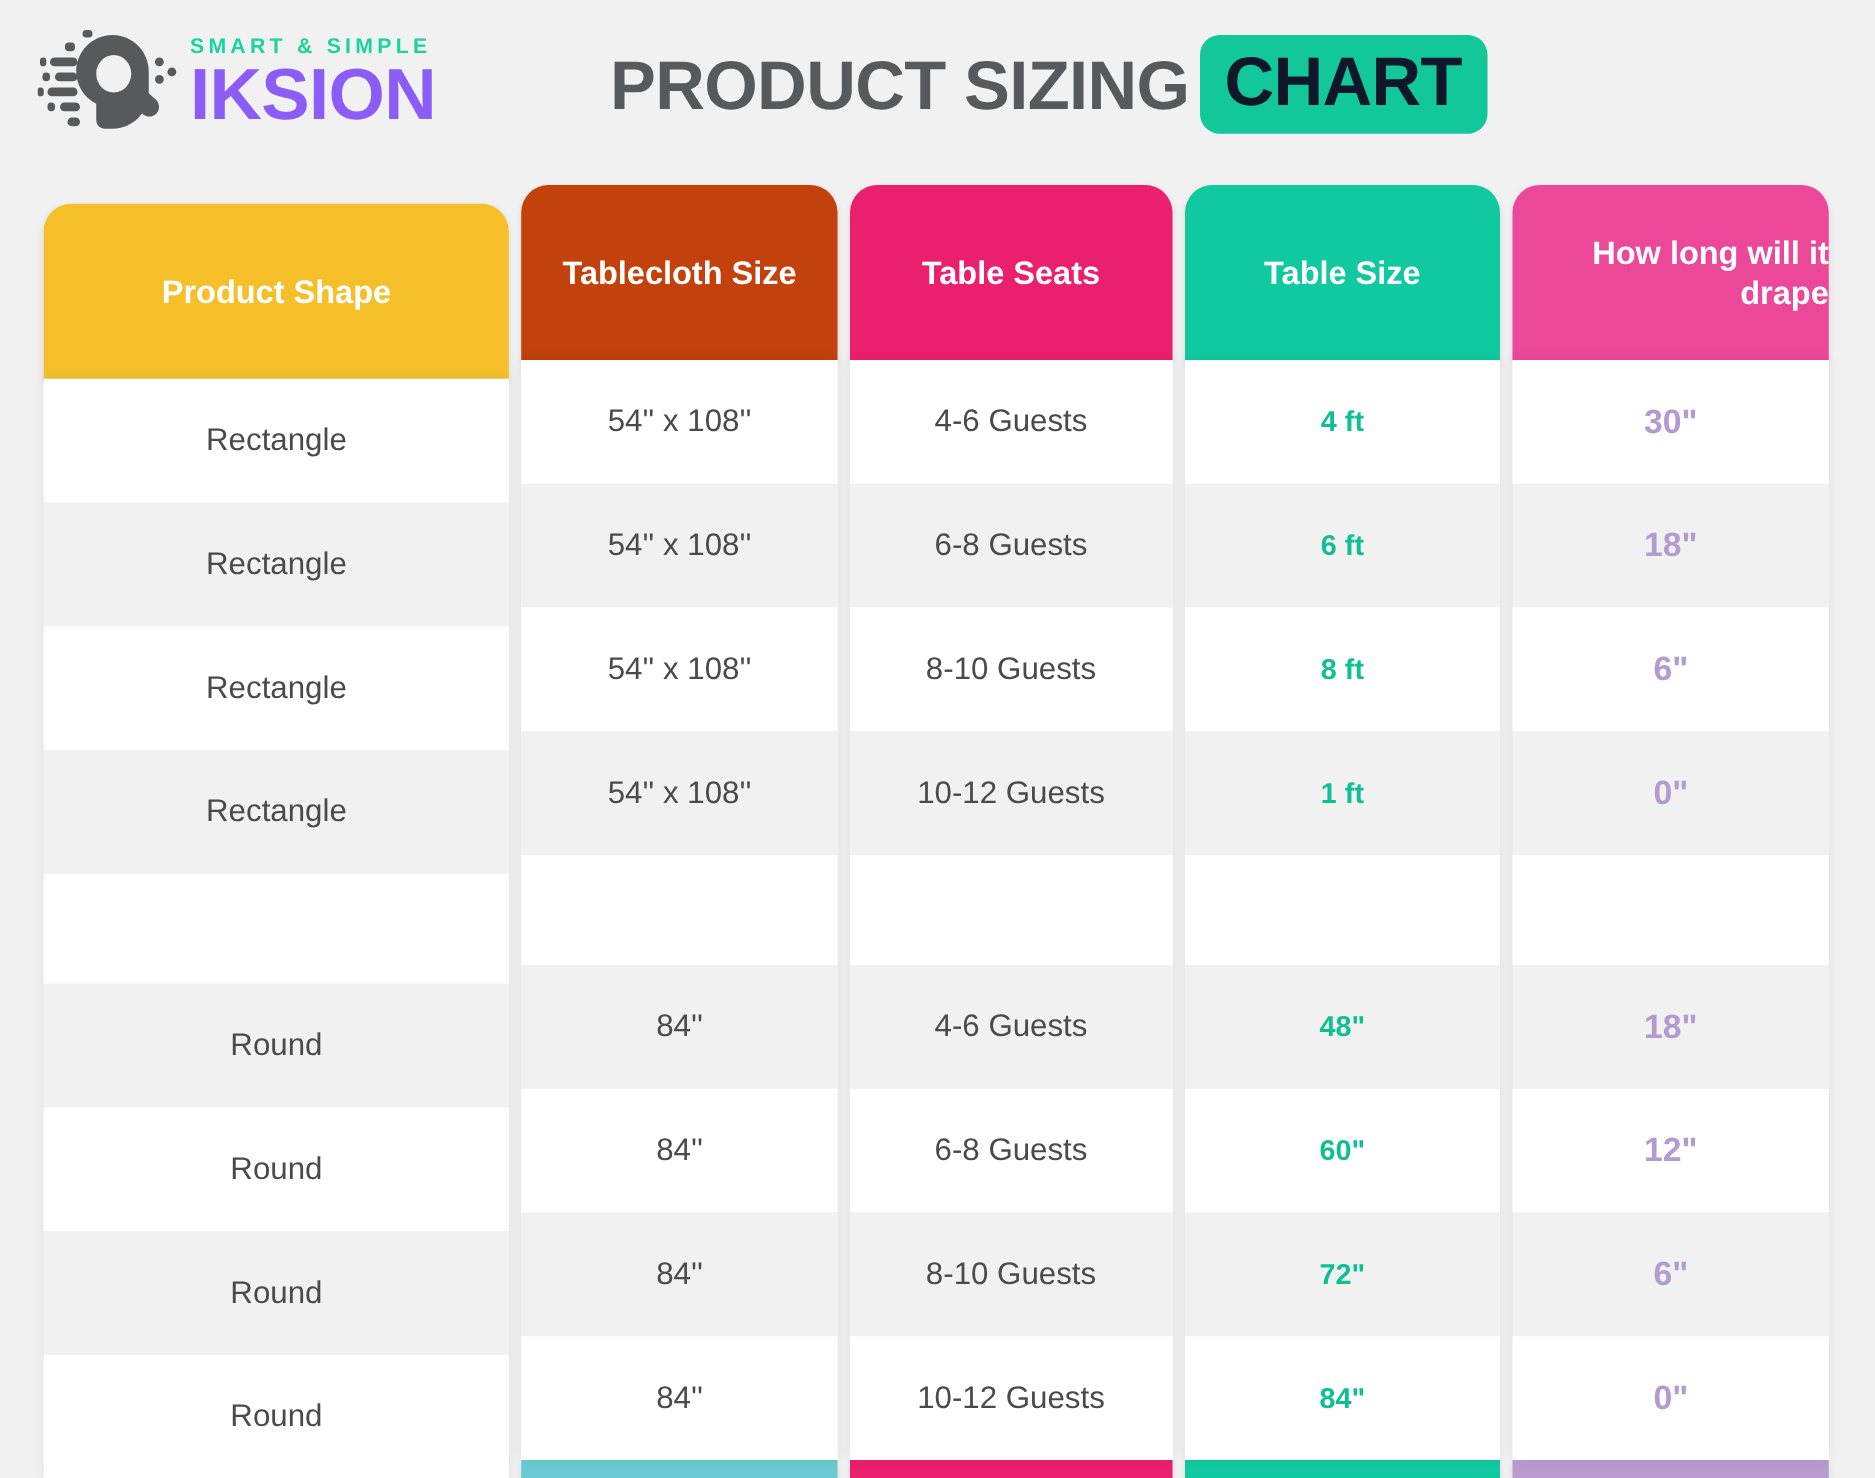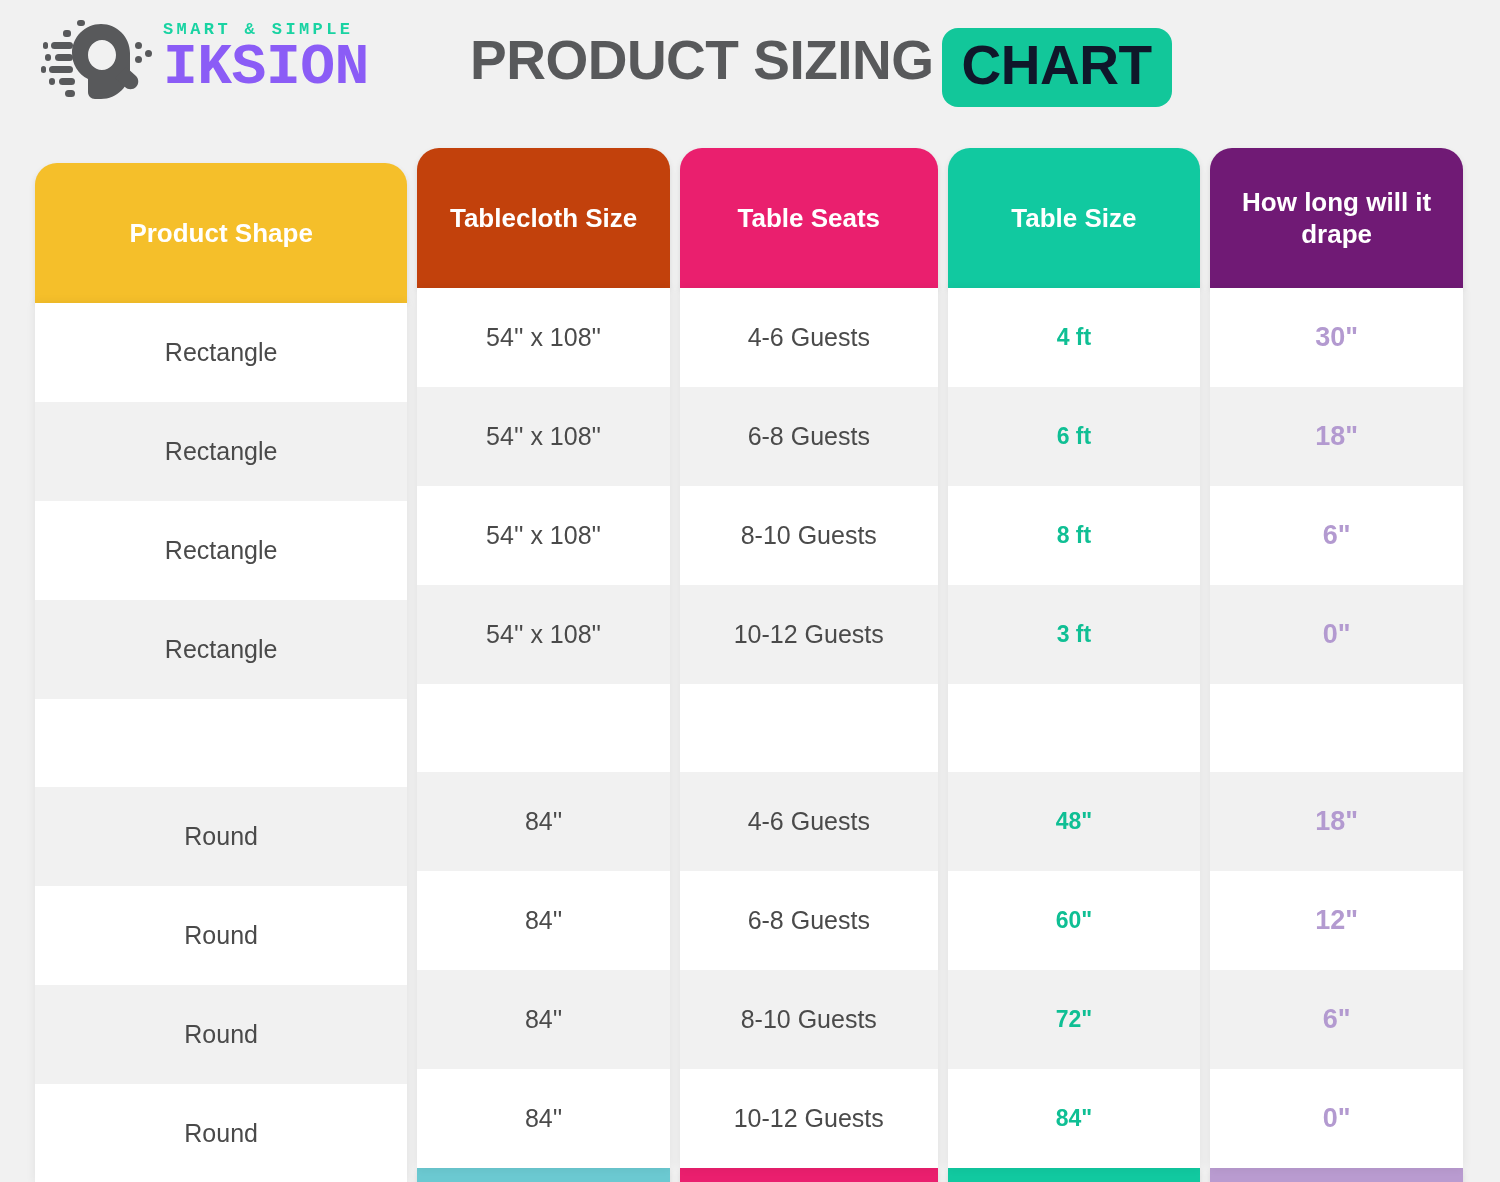--- a/index.html
+++ b/index.html
@@ -16,26 +16,25 @@
 
   
   .topbar {
     position: relative;
     height: 130px;
     width: 1500px;
   }
 
   .logo-block {
     position: absolute;
-    left: 41px;
+    left: 30px;
     top: 20px;
     display: flex;
-    align-items: flex-start;
+    align-items: center;
     height: 90px;
-    font-family: Liberation Mono, monospace;
   }
   .logo-mark {
     width: 118px;
     height: 82px;
     flex: none;
   }
   .logo-text {
     margin-left: 4px;
     display: flex;
     flex-direction: column;
@@ -53,29 +52,29 @@
     font-size: 58px;
     font-weight: bold;
     letter-spacing: -0.5px;
     color: #8b5cf6;
     line-height: 0.95;
     white-space: nowrap;
   }
 
   .main-title {
     position: absolute;
-    left: 470px;
+    left: 488px;
     top: 28px;
     font-size: 55px;
     font-weight: bold;
     color: #58595b;
     letter-spacing: -0.5px;
     white-space: nowrap;
     display: flex;
-    align-items: flex-start;
+    align-items: center;
   }
   .main-title .t-plain { padding-right: 8px; }
   .main-title .t-badge {
     background: #12c79a;
     color: #0f172a;
     border-radius: 16px;
     padding: 10px 20px 14px 20px;
     line-height: 1;
     display: inline-block;
   }
@@ -112,21 +111,21 @@
     color: #ffffff;
     font-size: 26px;
     font-weight: bold;
     line-height: 1.25;
     box-shadow: 0 3px 6px rgba(0,0,0,0.10);
   }
   .hdr-yellow { background: #f5bf2a; margin-top: 15px; }
   .hdr-teal   { background: #c2410c; }
   .hdr-pink   { background: #ea1f6e; }
   .hdr-green  { background: #11c9a0; }
-  .hdr-purple { background: #701a75; }
+  .hdr-purple { background: #ec4899; text-align: right; }
 
   .cell {
     height: 99px;
     display: flex;
     align-items: center;
     justify-content: center;
     text-align: center;
     font-size: 25px;
     color: #4a4a4a;
     background: #ffffff;
@@ -257,21 +256,21 @@
     </div>
 
     <div class="gap"></div>
 
     <div class="col col-size">
       <div class="hdr hdr-green">Table Size</div>
       <div class="col-body">
         <div class="cell size-val">4 ft</div>
         <div class="cell size-val alt">6 ft</div>
         <div class="cell size-val">8 ft</div>
-        <div class="cell size-val alt">3 ft</div>
+        <div class="cell size-val alt">1 ft</div>
         <div class="cell blank"></div>
         <div class="cell size-val alt">48"</div>
         <div class="cell size-val">60"</div>
         <div class="cell size-val alt">72"</div>
         <div class="cell size-val">84"</div>
       </div>
       <div class="ftr ftr-green"></div>
     </div>
 
     <div class="gap"></div>

